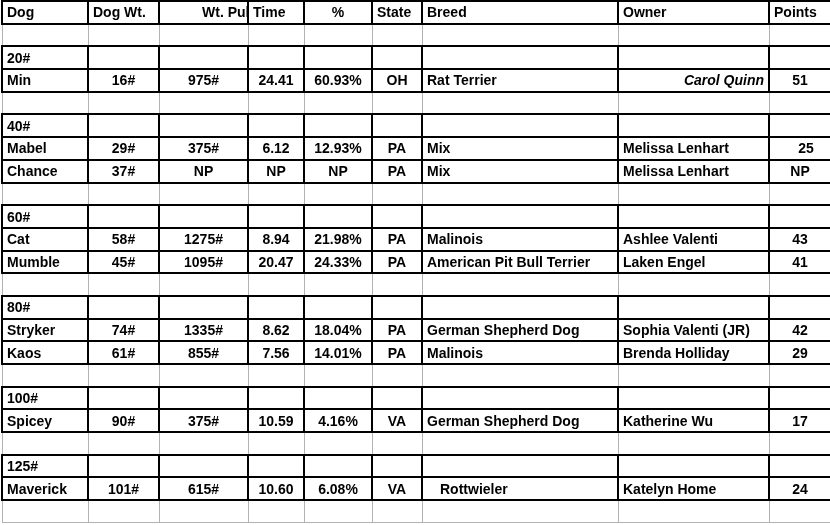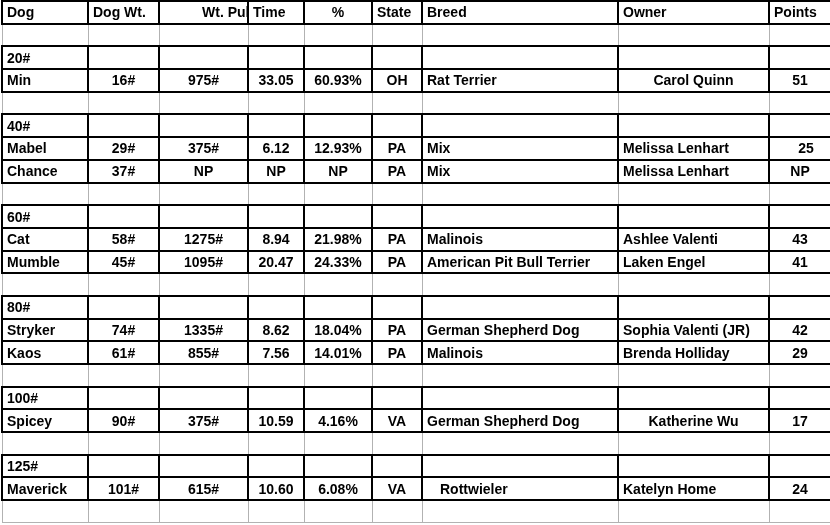--- a/index.html
+++ b/index.html
@@ -94,25 +94,25 @@
           <td></td>
           <td></td>
           <td></td>
           <td></td>
           <td></td>
         </tr>
         <tr class="row-data">
           <td style="text-align: left;">Min</td>
           <td style="text-align: center;">16#</td>
           <td style="text-align: center;">975#</td>
-          <td style="text-align: center;">33.05</td>
+          <td style="text-align: center;">24.41</td>
           <td style="text-align: center;">60.93%</td>
           <td style="text-align: center;">OH</td>
           <td style="text-align: left;">Rat Terrier</td>
-          <td style="text-align: center;">Carol Quinn</td>
+          <td style="text-align: right; font-style: italic;">Carol Quinn</td>
           <td style="text-align: center;">51</td>
         </tr>
         <tr class="row-empty">
           <td></td>
           <td></td>
           <td></td>
           <td></td>
           <td></td>
           <td></td>
           <td></td>
@@ -263,21 +263,21 @@
           <td></td>
         </tr>
         <tr class="row-data">
           <td style="text-align: left;">Spicey</td>
           <td style="text-align: center;">90#</td>
           <td style="text-align: center;">375#</td>
           <td style="text-align: center;">10.59</td>
           <td style="text-align: center;">4.16%</td>
           <td style="text-align: center;">VA</td>
           <td style="text-align: left;">German Shepherd Dog</td>
-          <td style="text-align: center;">Katherine Wu</td>
+          <td style="text-align: left;">Katherine Wu</td>
           <td style="text-align: center;">17</td>
         </tr>
         <tr class="row-empty">
           <td></td>
           <td></td>
           <td></td>
           <td></td>
           <td></td>
           <td></td>
           <td></td>

